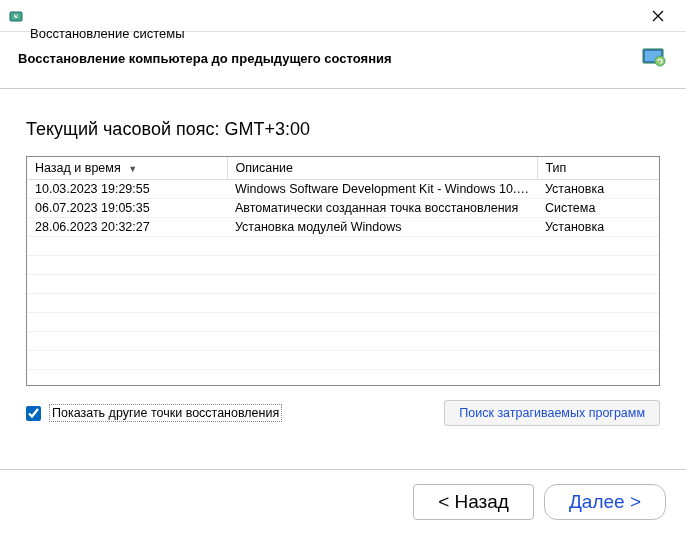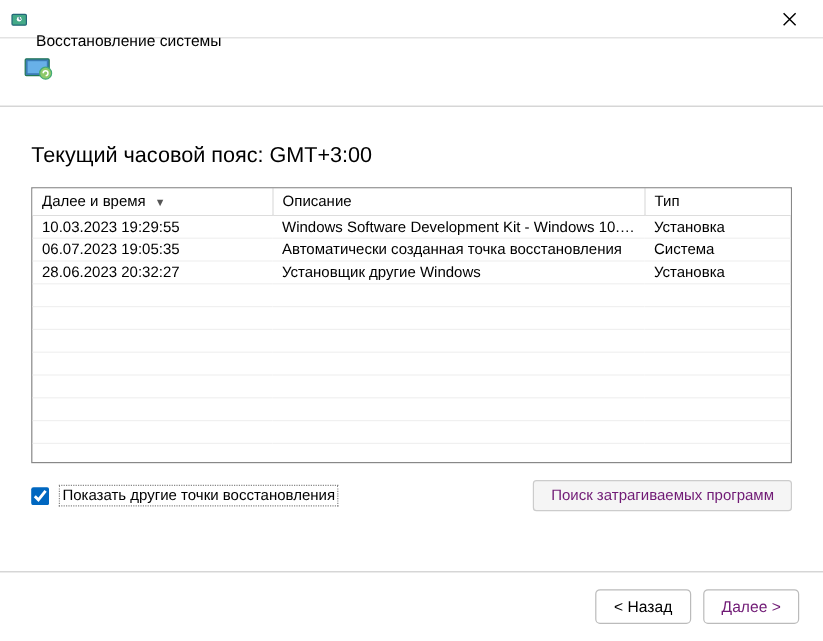--- a/index.html
+++ b/index.html
@@ -126,47 +126,48 @@
       padding: 1px 2px;
       font-size: 12.5px;
     }
     .spacer { flex: 1; }
     .scan-btn {
       padding: 5px 14px;
       font-size: 12.5px;
       background: #f5f5f5;
       border: 1px solid #ccc;
       border-radius: 3px;
-      color: #701a75;
+      color: #1d4ed8;
       cursor: default;
     }
     .footer {
       position: absolute;
       bottom: 0;
       left: 0;
       right: 0;
       border-top: 1px solid #ccc;
       padding: 14px 20px;
       display: flex;
       justify-content: flex-end;
       gap: 10px;
       background: #fff;
     }
     .footer button {
       min-width: 80px;
-      padding: 6px 11px;
-      font-size: 13px;
+      padding: 6px 24px;
+      font-size: 19px;
       background: #fff;
       border: 1px solid #bbb;
       border-radius: 4px;
       cursor: pointer;
     }
     .footer button.disabled {
-      color: #701a75;
+      color: #1d4ed8;
       cursor: default;
+      border-radius: 13px;
     }
   </style>
 </head>
 <body>
 
 <div class="titlebar">
   <span class="titlebar-icon">
     <svg width="16" height="16" viewBox="0 0 16 16">
         <rect x="2" y="4" width="12" height="9" rx="1" fill="#4a8" stroke="#267"></rect>
         <circle cx="8" cy="8" r="2" fill="#fff"></circle>
@@ -175,60 +176,61 @@
   </span>
   <span class="titlebar-title">Восстановление системы</span>
   <span class="close-btn">
     <svg width="12" height="12" viewBox="0 0 12 12">
         <path d="M1 1 L11 11 M11 1 L1 11" stroke="#000" stroke-width="1.2"></path>
       </svg>
   </span>
 </div>
 
 <div class="header-section">
+  <div class="header-title">Восстановление компьютера до предыдущего состояния</div>
   <div class="header-icon">
     <svg width="28" height="28" viewBox="0 0 28 28">
         <rect x="3" y="5" width="20" height="14" rx="1" fill="#3b7cb5" stroke="#275"></rect>
         <rect x="5" y="7" width="16" height="10" fill="#68b0e8"></rect>
         <circle cx="20" cy="17" r="5" fill="#8fc96a" stroke="#4a7"></circle>
         <path d="M18 17 A2 2 0 1 1 20 19" stroke="#fff" stroke-width="1.2" fill="none"></path>
         <path d="M17.5 16 L18 17 L19 16.5" fill="#fff"></path>
       </svg>
   </div>
 </div>
 
 <div class="content">
   <div class="timezone-label">Текущий часовой пояс: GMT+3:00</div>
 
   <div class="table-container">
     <table>
       <thead>
         <tr>
           <th class="col-date">
-            <span>Далее и время</span>
+            <span>Назад и время</span>
             <span class="sort-indicator">▼</span>
           </th>
           <th class="col-desc">Описание</th>
           <th class="col-type">Тип</th>
         </tr>
       </thead>
       <tbody>
         <tr>
           <td class="col-date">10.03.2023 19:29:55</td>
           <td class="col-desc">Windows Software Development Kit - Windows 10.0...</td>
           <td class="col-type">Установка</td>
         </tr>
         <tr>
           <td class="col-date">06.07.2023 19:05:35</td>
           <td class="col-desc">Автоматически созданная точка восстановления</td>
           <td class="col-type">Система</td>
         </tr>
         <tr>
           <td class="col-date">28.06.2023 20:32:27</td>
-          <td class="col-desc">Установщик другие Windows</td>
+          <td class="col-desc">Установка модулей Windows</td>
           <td class="col-type">Установка</td>
         </tr>
         <tr class="empty-row">
             <td colspan="3"></td>
           </tr>
         <tr class="empty-row">
             <td colspan="3"></td>
           </tr>
         <tr class="empty-row">
             <td colspan="3"></td>

